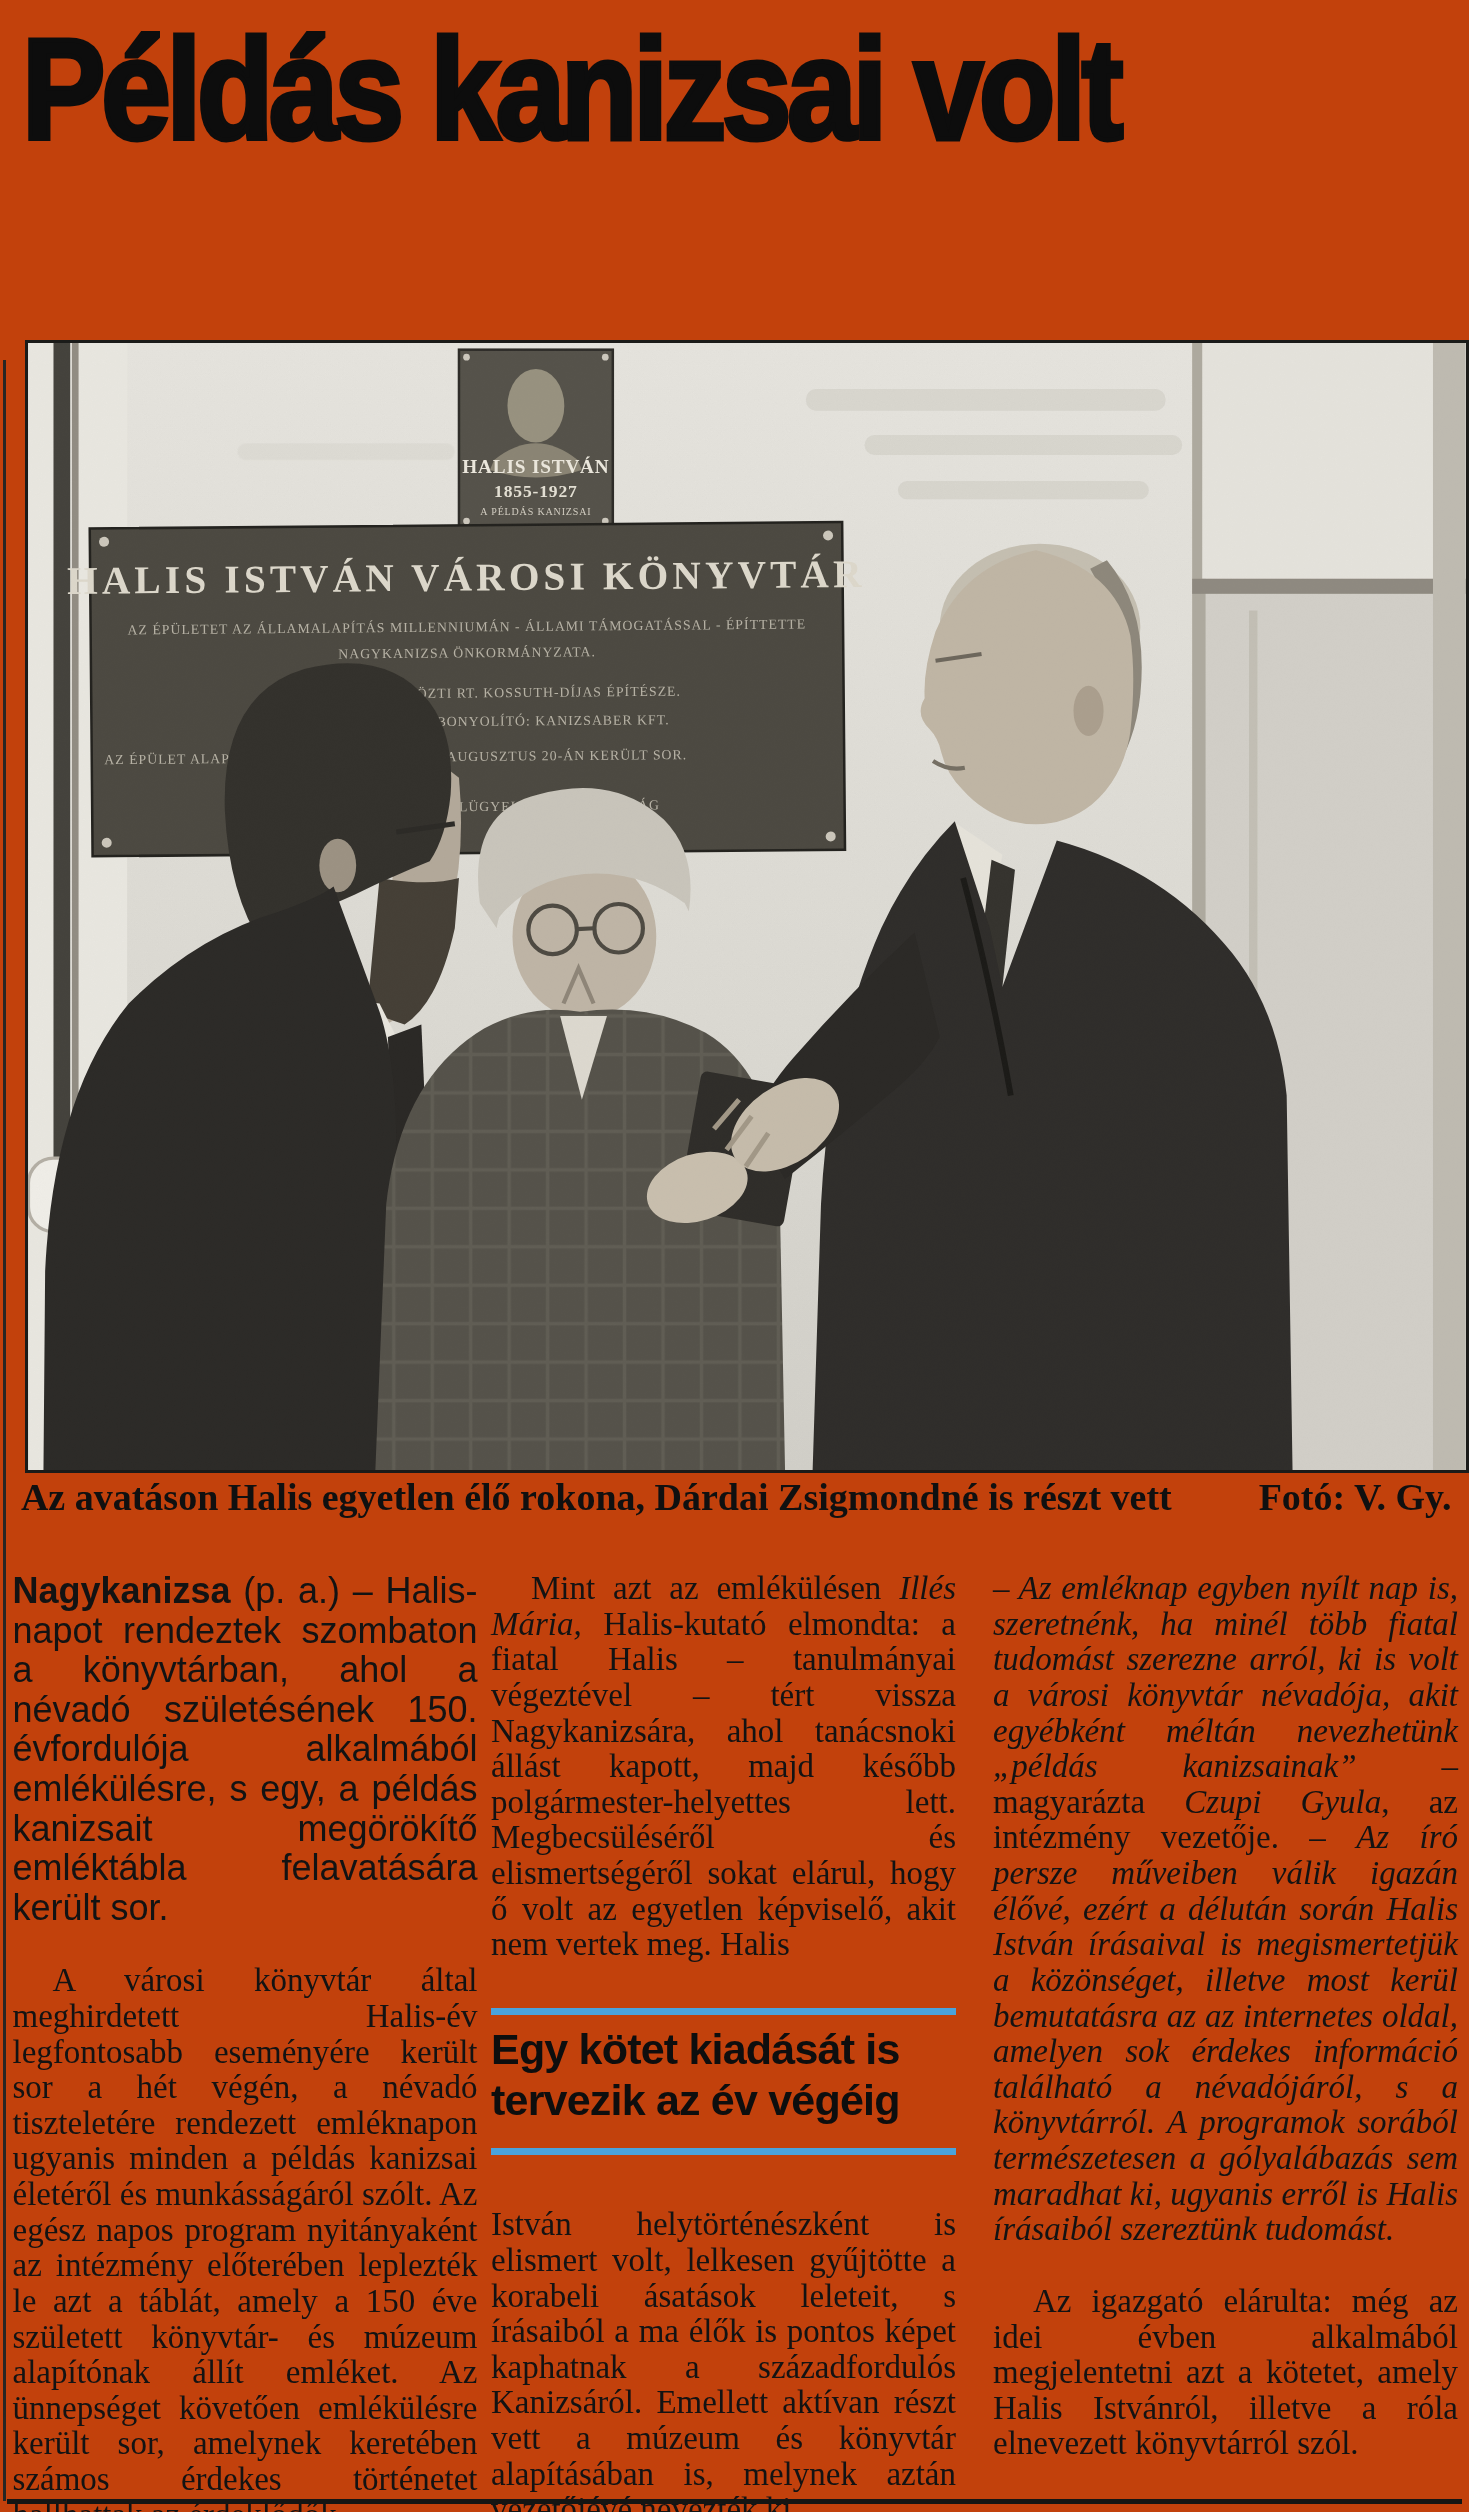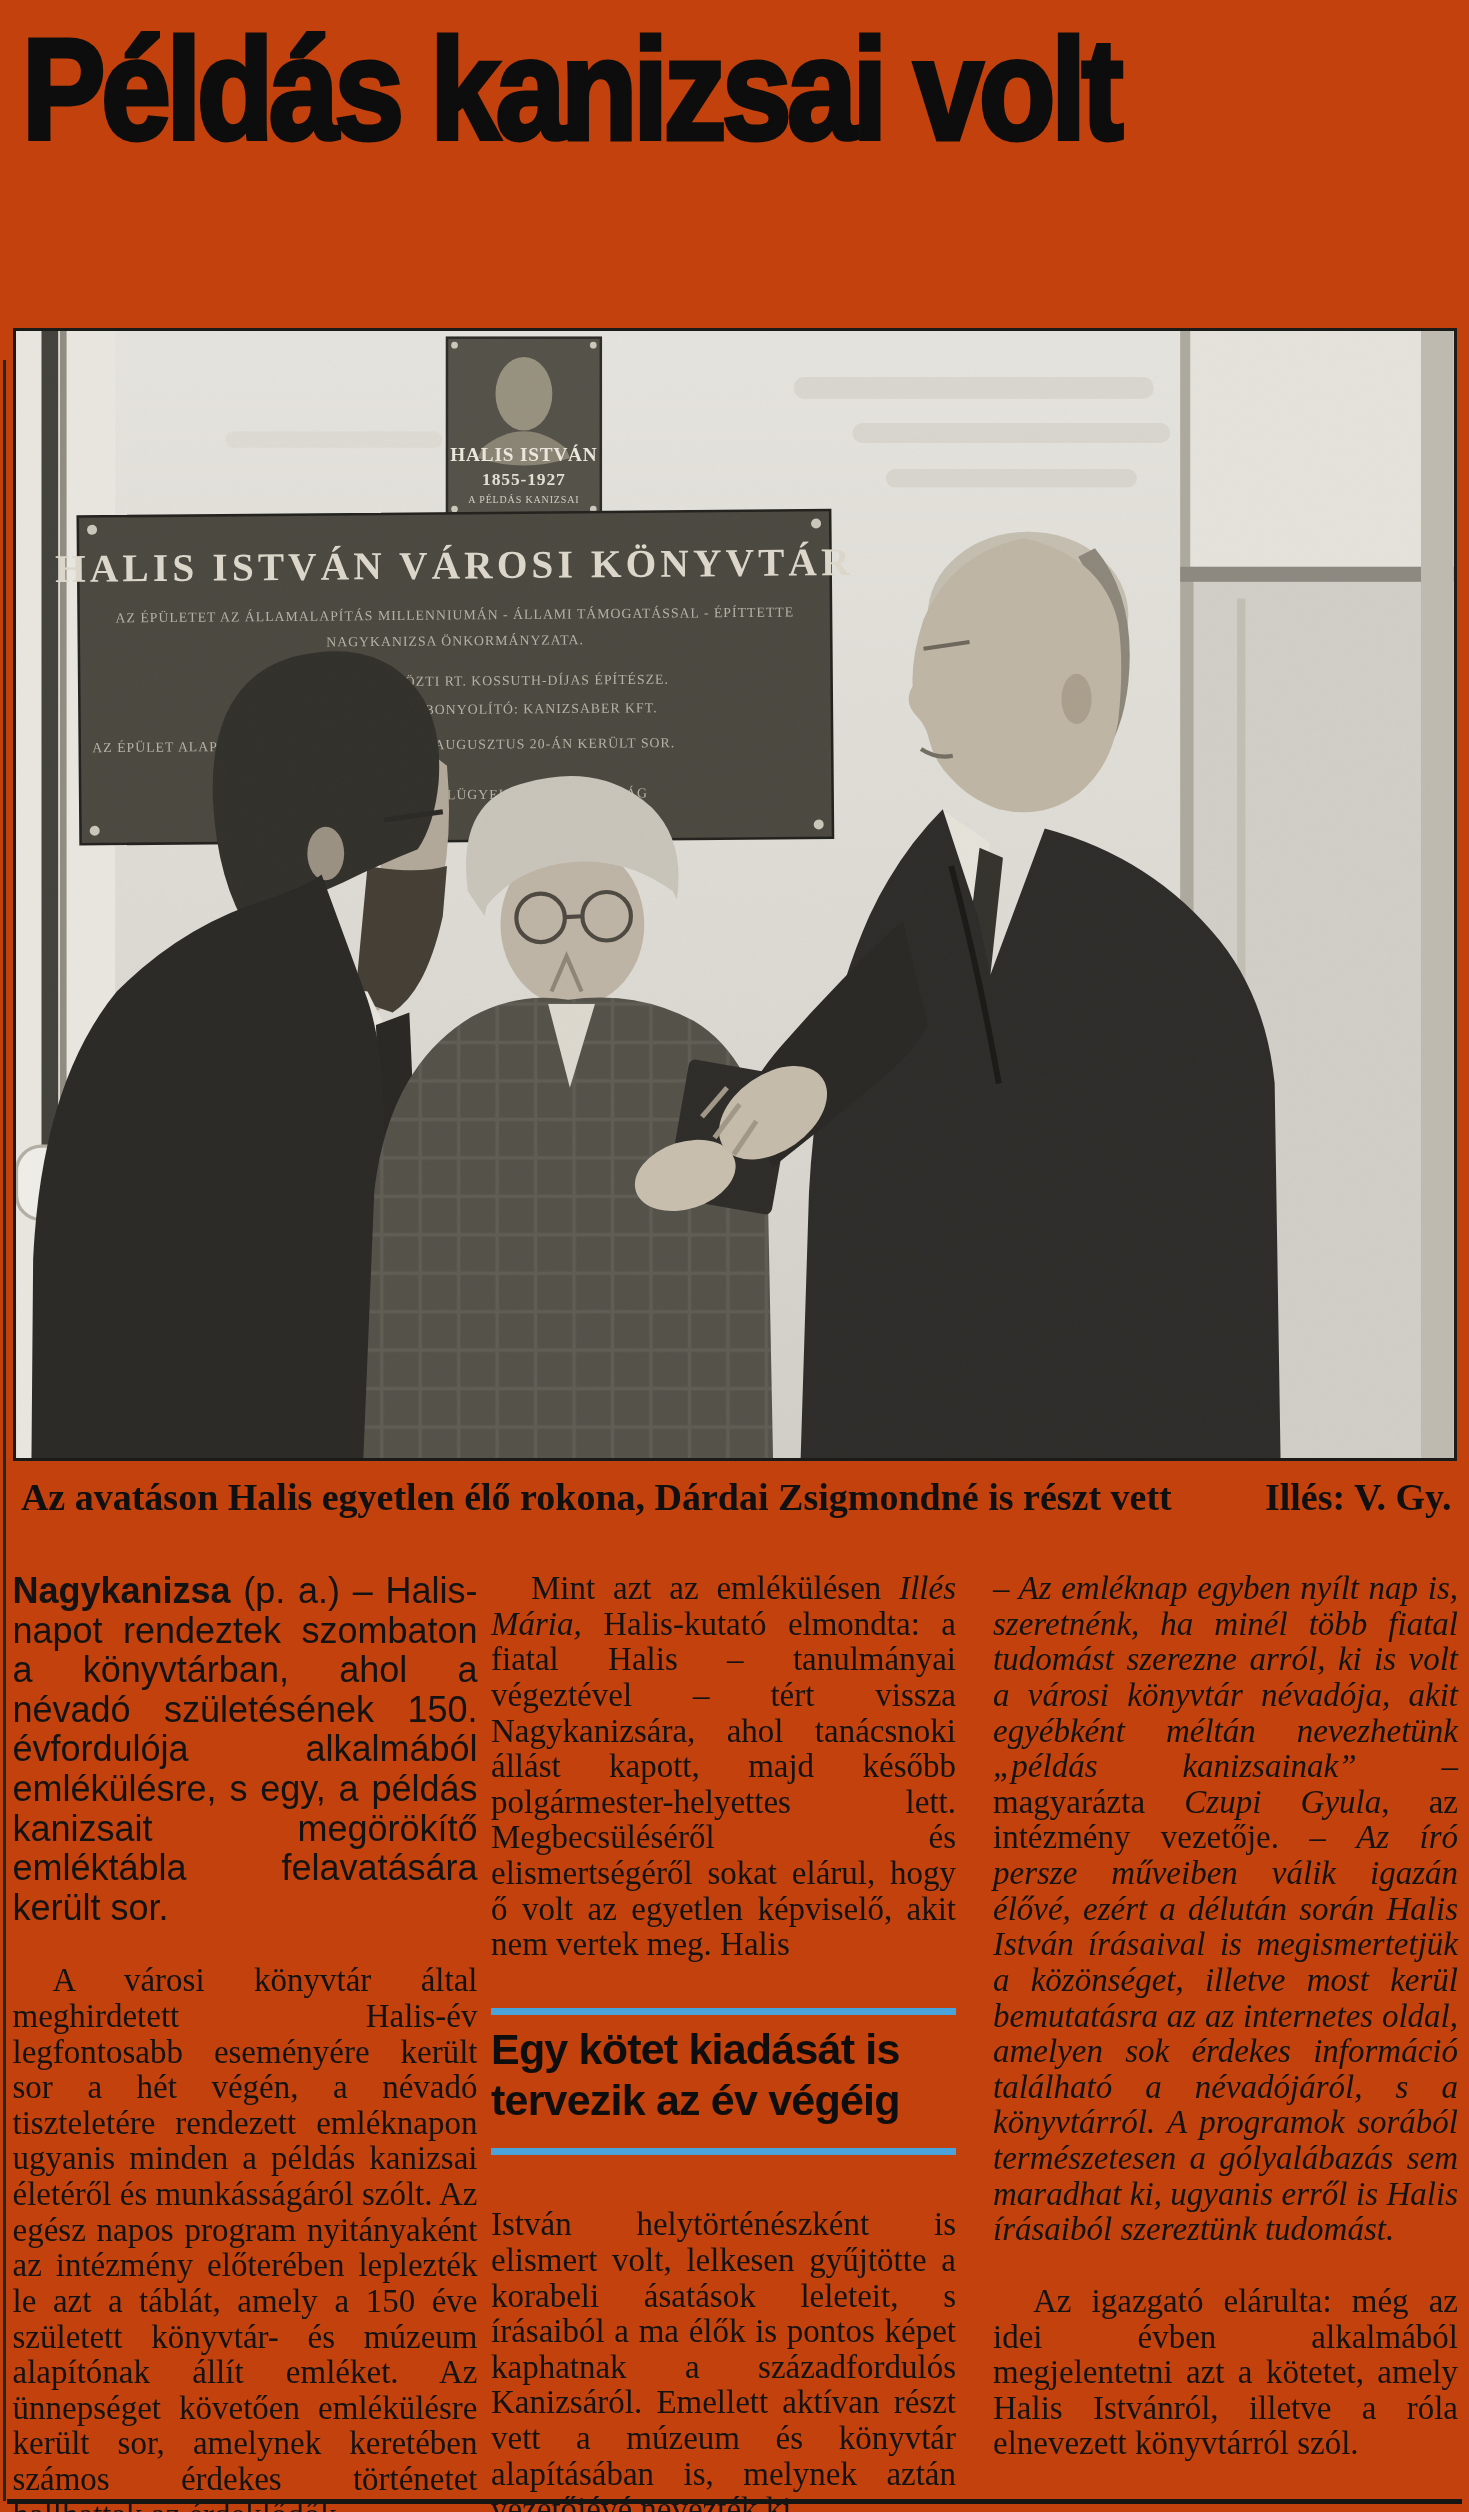--- a/index.html
+++ b/index.html
@@ -66,21 +66,21 @@
   .left-edge-line{position:absolute;left:2.5px;top:360px;width:3.3px;height:2141px;background:#26262jan4;background:#262624;}
   .bottom-rule{position:absolute;left:6.7px;top:2499px;width:1455px;height:5px;background:#151513;}
 </style>
 </head>
 <body>
 
 <div class="page">
 
   <div class="headline">Példás kanizsai volt</div>
 
-  <figure class="photo-frame" style="margin:0">
+  <figure class="photo-frame" style="margin:12px">
     <svg width="1438" height="1127" viewBox="0 0 1719 1348">
       <defs>
         <linearGradient id="wallg" x1="0" y1="0" x2="0" y2="1">
           <stop offset="0" stop-color="#e6e4de"></stop>
             <stop offset="0.6" stop-color="#dcdad3"></stop>
             <stop offset="1" stop-color="#d2d0c9"></stop>
         </linearGradient>
         <pattern id="plaid" width="46" height="46" patternUnits="userSpaceOnUse">
           <rect width="46" height="46" fill="#55524a"></rect>
           <path d="M0 23 H46 M23 0 V46" stroke="#6b675d" stroke-width="4" opacity="0.5"></path>
@@ -199,21 +199,21 @@
         <ellipse cx="905" cy="935" rx="72" ry="46" transform="rotate(-35 905 935)" fill="#c6bcab"></ellipse>
         <path d="M850 905 L820 940 M865 925 L835 965 M885 945 L858 985" stroke="#a29887" stroke-width="6" fill="none"></path>
       </g>
 
       <rect x="0" y="0" width="1719" height="1348" filter="url(#grain)" opacity="0.5" fill="none"></rect>
     </svg>
   </figure>
 
   <div class="caption-row">
     <span class="cap">Az avatáson Halis egyetlen élő rokona, Dárdai Zsigmondné is részt vett</span>
-    <span class="credit">Illés: V. Gy.</span>
+    <span class="credit">Fotó: V. Gy.</span>
   </div>
 
   <div class="col col-1">
     <p class="lead"><b>Nagykanizsa</b><span> (p. a.) – Halis-napot rendeztek szombaton a könyvtárban, ahol a névadó születésének 150. évfordulója alkalmából emlékülésre, s egy, a példás kanizsait megörökítő emléktábla felavatására került sor.</span></p>
     <p class="serif-p indent gap-top">A városi könyvtár által meghirdetett Halis-év legfontosabb eseményére került sor a hét végén, a névadó tiszteletére rendezett emléknapon ugyanis minden a példás kanizsai életéről és munkásságáról szólt. Az egész napos program nyitányaként az intézmény előterében leplezték le azt a táblát, amely a 150 éve született könyvtár- és múzeum alapítónak állít emléket. Az ünnepséget követően emlékülésre került sor, amelynek keretében számos érdekes történetet hallhattak az érdeklődők.</p>
   </div>
 
   <div class="col col-2">
     <p class="serif-p indent"><span class="rm">Mint azt az emlékülésen </span><span class="ital">Illés Mária,</span><span class="rm"> Halis-kutató elmondta: a fiatal Halis – tanulmányai végeztével – tért vissza Nagykanizsára, ahol tanácsnoki állást kapott, majd később polgármester-helyettes lett. Megbecsüléséről és elismertségéről sokat elárul, hogy ő volt az egyetlen képviselő, akit nem vertek meg. Halis</span></p>
     <div class="crosshead-block">

